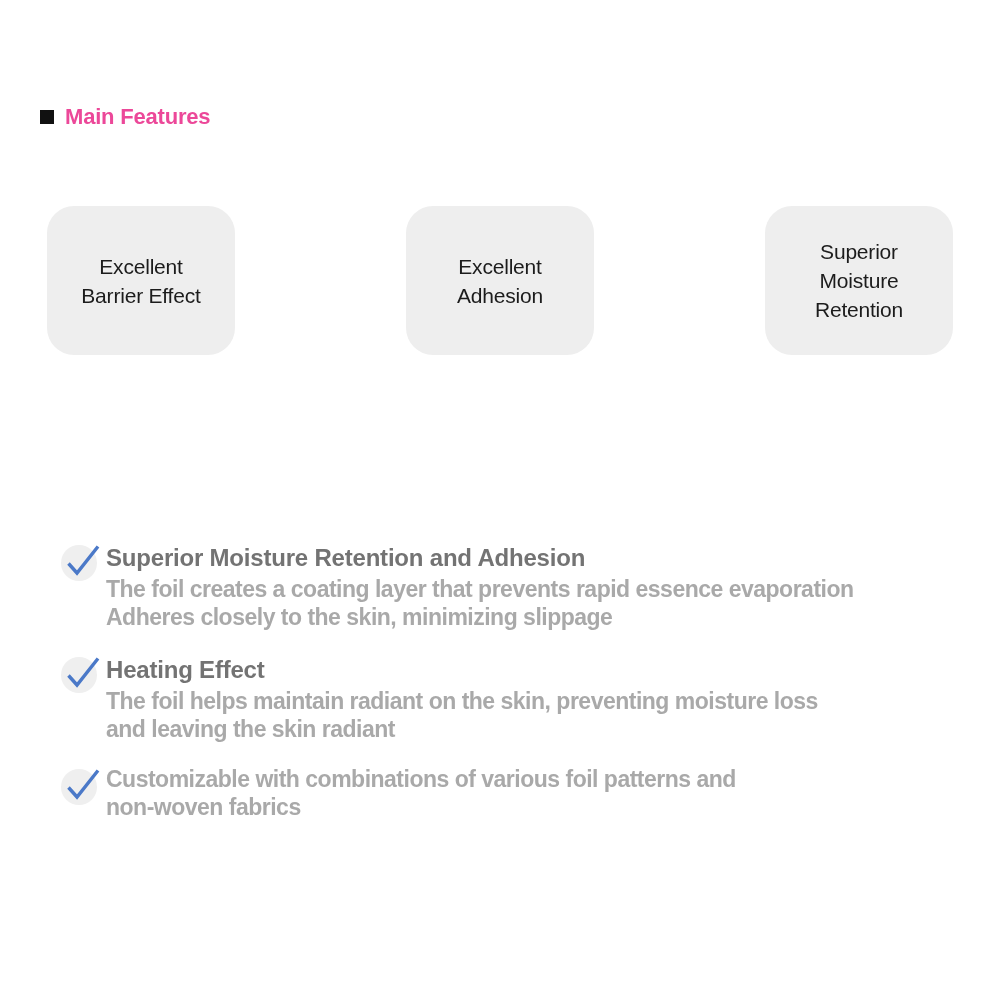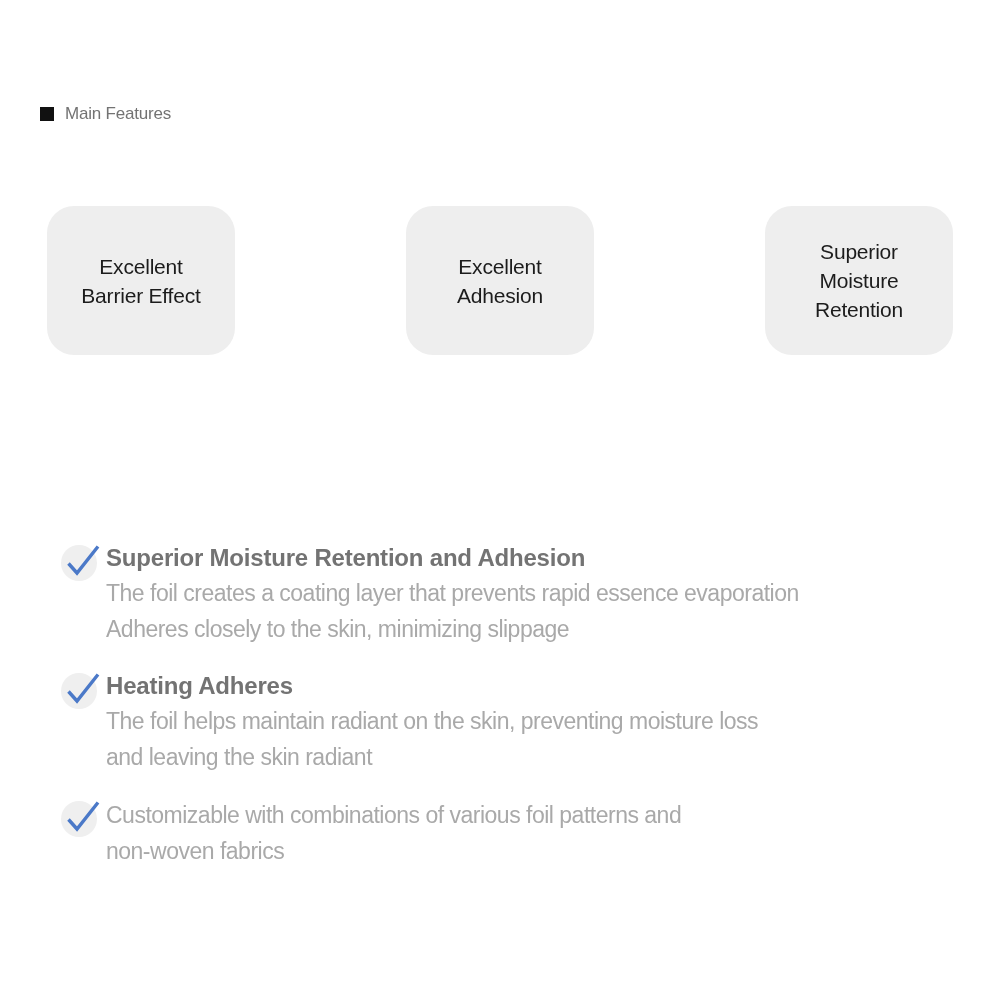--- a/index.html
+++ b/index.html
@@ -25,23 +25,23 @@
     align-items: center;
     gap: 11px;
   }
   .bullet-square {
     width: 14px;
     height: 14px;
     background: #111111;
     flex: 0 0 auto;
   }
   .section-heading .heading-text {
-    font-size: 17px;
-    font-weight: 400;
-    color: #737373;
+    font-size: 22px;
+    font-weight: 700;
+    color: #ec4899;
     letter-spacing: -0.2px;
     white-space: nowrap;
   }
   #main-features-heading { top: 104px; }
   #diff-points-heading  { top: 458px; }
 
   
   .cards-row {
     position: absolute;
     left: 47px;
@@ -90,23 +90,24 @@
     font-size: 24px;
     font-weight: 600;
     color: #737373;
     line-height: 34px;
     letter-spacing: -0.2px;
     white-space: nowrap;
   }
   .point-body {
     font-size: 23px;
     color: #a9a9a9;
-    line-height: 36px;
+    line-height: 28px;
     letter-spacing: -0.5px;
     white-space: pre-line;
+    font-weight: bold;
   }
 </style>
 </head>
 <body>
 
 <div class="page">
 
   <div class="section-heading" id="main-features-heading">
     <span class="bullet-square"></span>
     <span class="heading-text">Main Features</span>
@@ -133,21 +134,21 @@
       <div class="point-title">Superior Moisture Retention and Adhesion</div>
       <div class="point-body">The foil creates a coating layer that prevents rapid essence evaporation
 Adheres closely to the skin, minimizing slippage</div>
     </div>
 
     <div class="point-item">
       <svg class="point-check" viewBox="0 0 44 40">
         <circle cx="19" cy="21" r="18" fill="#efefef"></circle>
         <path d="M8.5 21.5 L17 31 L38 4.5" fill="none" stroke="#4b79c8" stroke-width="3.4"></path>
       </svg>
-      <div class="point-title">Heating Adheres</div>
+      <div class="point-title">Heating Effect</div>
       <div class="point-body">The foil helps maintain radiant on the skin, preventing moisture loss
 and leaving the skin radiant</div>
     </div>
 
     <div class="point-item">
       <svg class="point-check" viewBox="0 0 44 40">
         <circle cx="19" cy="21" r="18" fill="#efefef"></circle>
         <path d="M8.5 21.5 L17 31 L38 4.5" fill="none" stroke="#4b79c8" stroke-width="3.4"></path>
       </svg>
       <div class="point-body">Customizable with combinations of various foil patterns and

